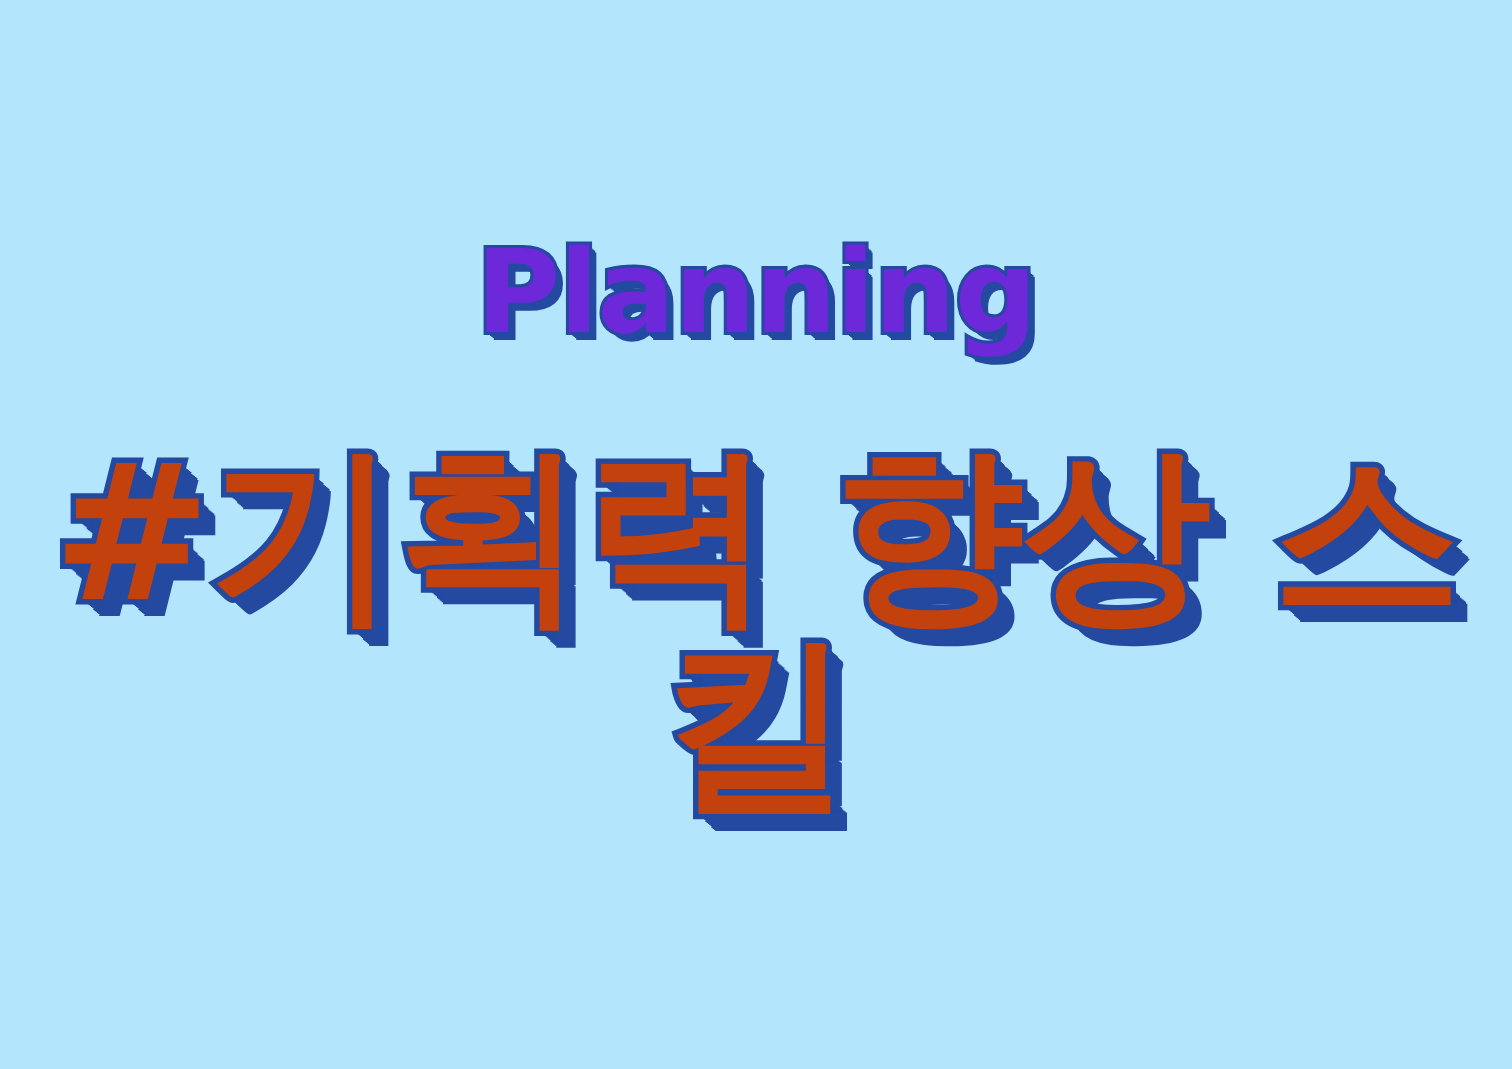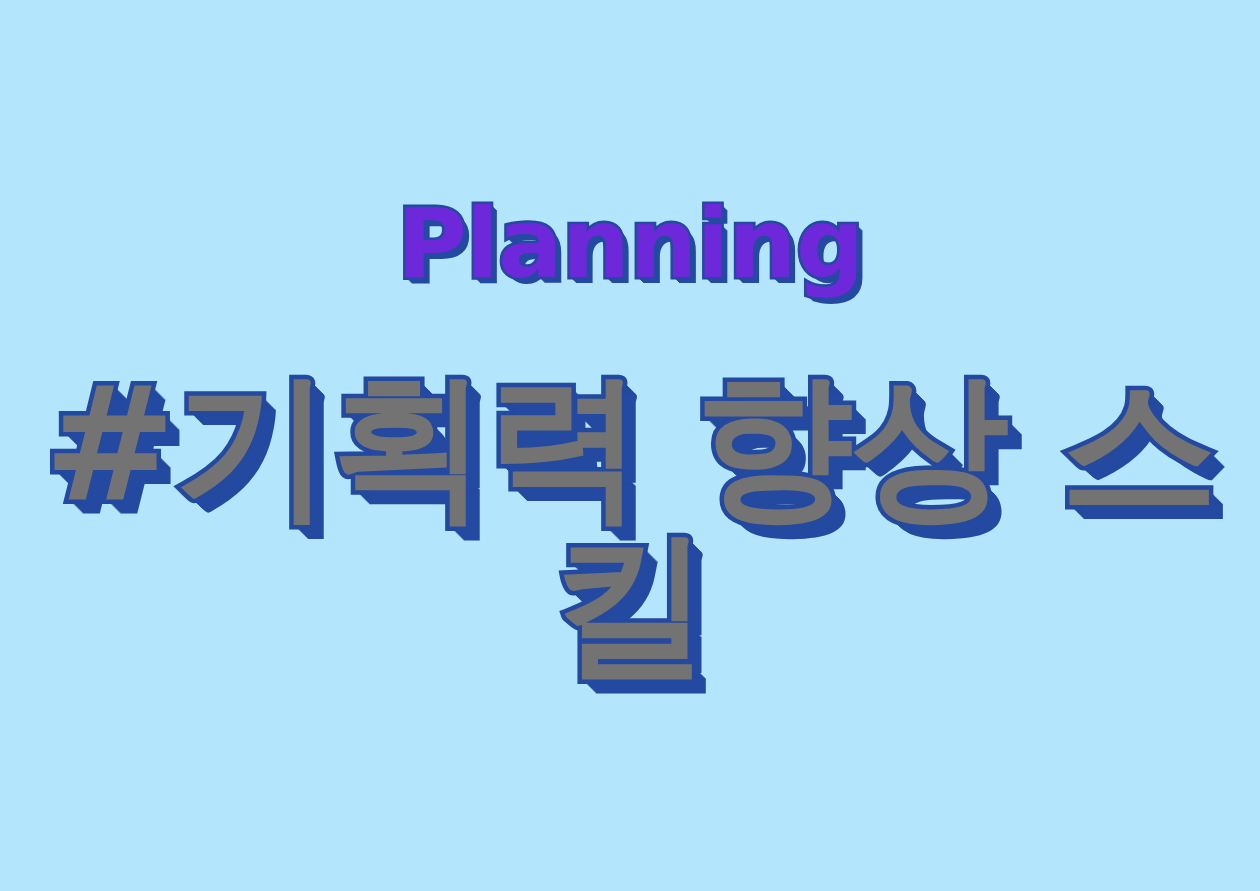--- a/index.html
+++ b/index.html
@@ -61,21 +61,21 @@
     text-align: center;
     line-height: 1;
   }
 
   .headline-ko {
     display: inline-block;
     font-family: "DejaVu Sans", "Liberation Sans", sans-serif;
     font-size: 158px;
     font-weight: 700;
     letter-spacing: -2px;
-    color: #737373;
+    color: #c2410c;
     -webkit-text-stroke: 9px #2449a0;
     paint-order: stroke fill;
     text-shadow:
         14px 14px 0 #2449a0,
         13px 13px 0 #2449a0,
         12px 12px 0 #2449a0,
         11px 11px 0 #2449a0,
         10px 10px 0 #2449a0,
          9px  9px 0 #2449a0,
          8px  8px 0 #2449a0,

